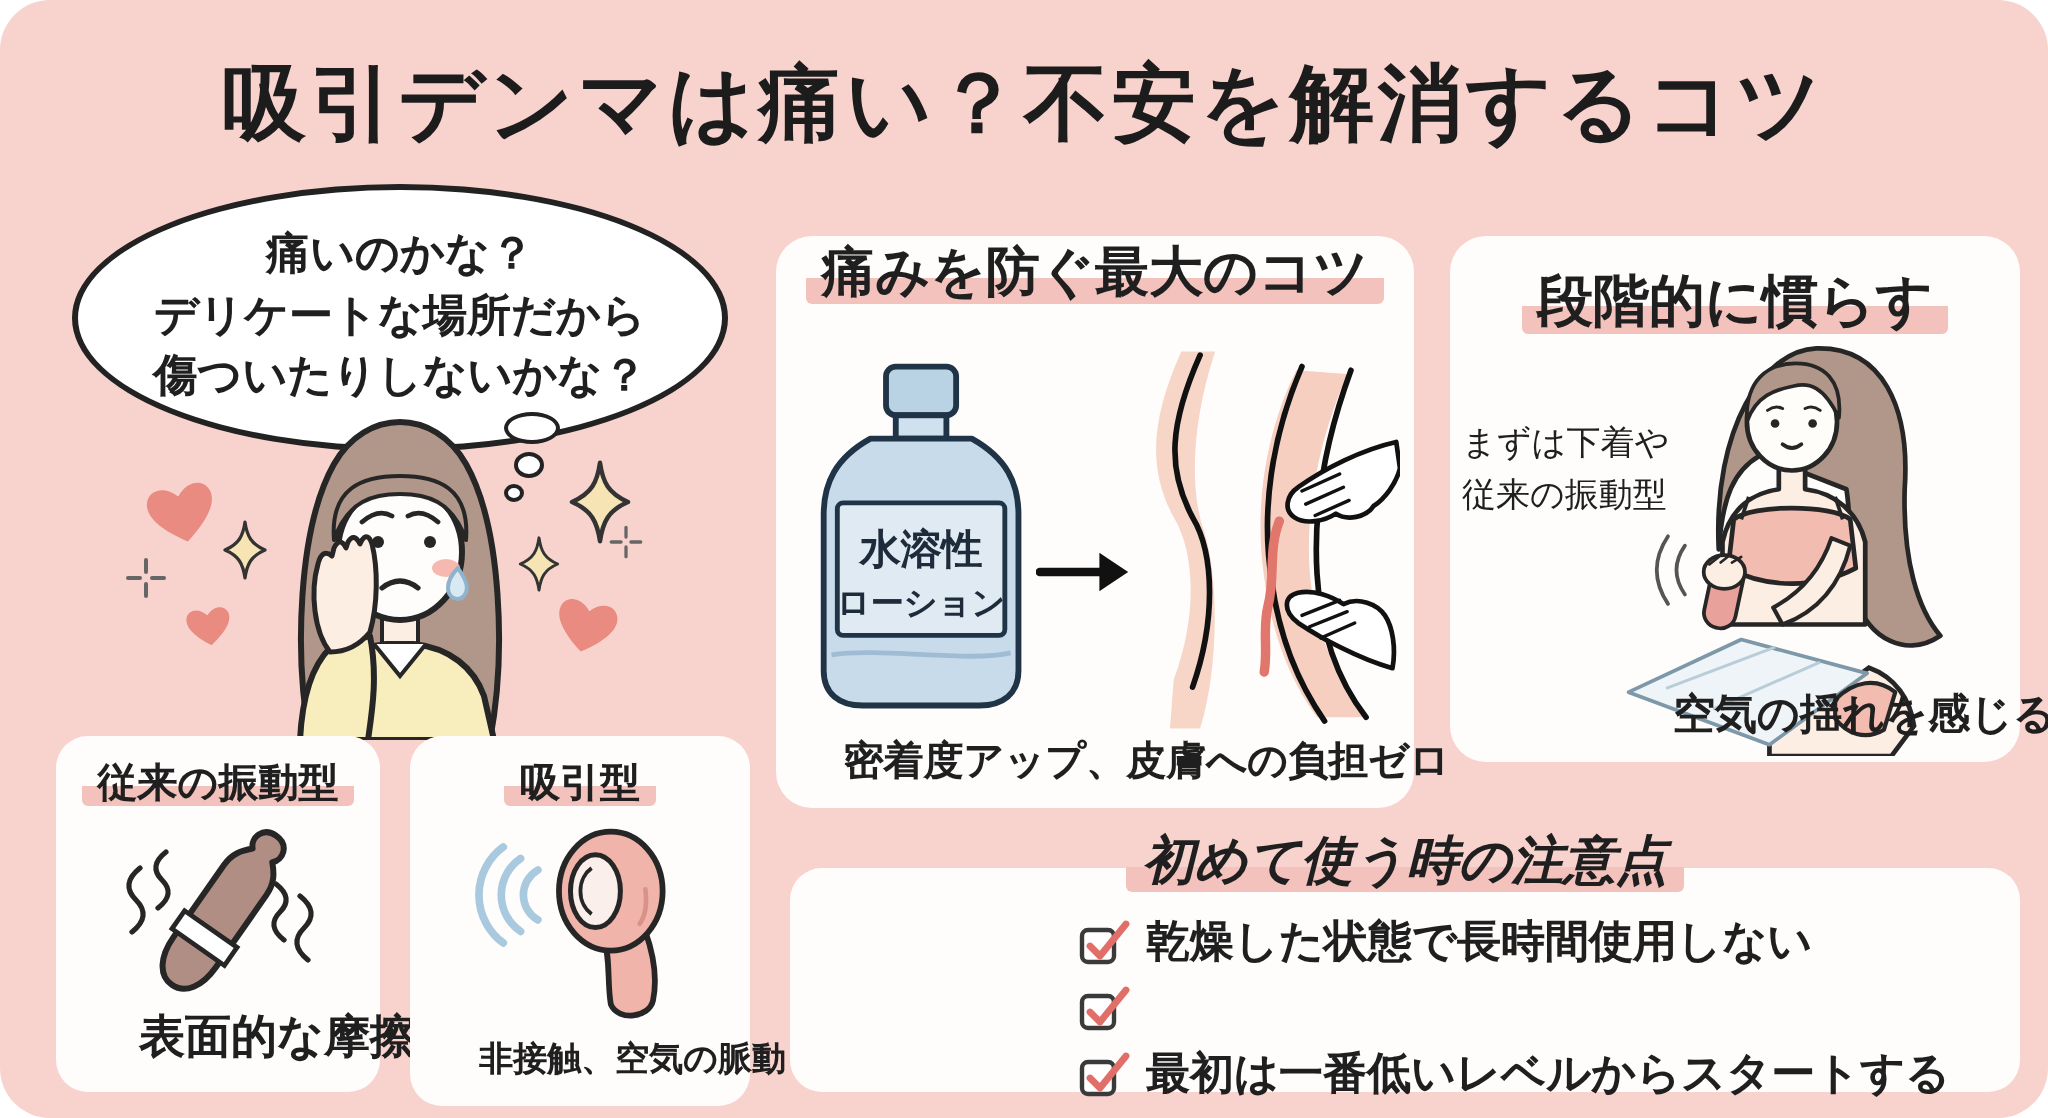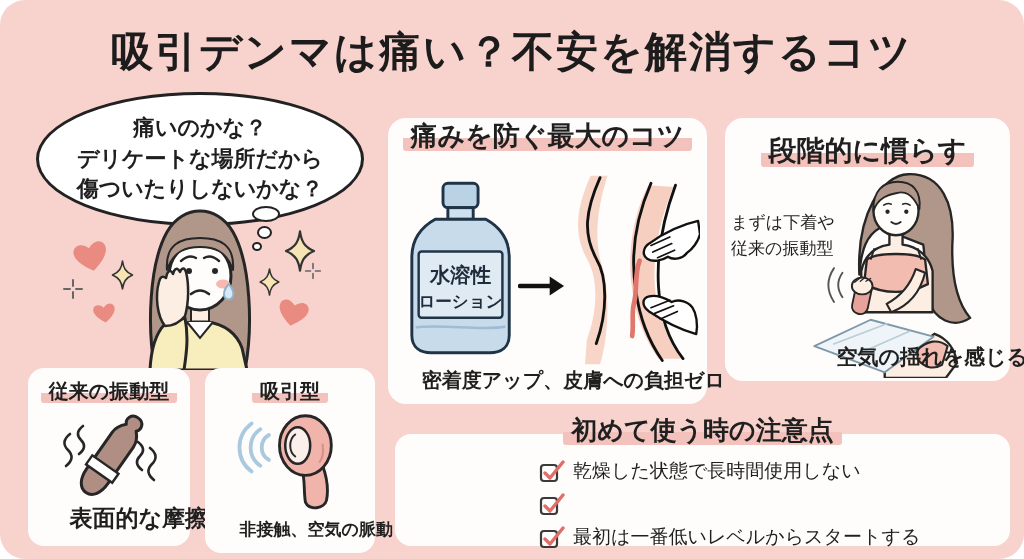--- a/index.html
+++ b/index.html
@@ -55,24 +55,24 @@
   .card-lotion .card-caption{font-size:20px;}
   .card-gradual .card-caption{font-size:21px;padding-left:23px;}
   .card-vibration .card-caption{font-size:23px;bottom:12px;}
   .card-suction .card-caption{font-size:17px;bottom:12px;}
 
   .gradual-note{position:absolute;left:6px;top:92px;width:145px;text-align:left;
     font-size:17px;font-weight:400;line-height:1.5;}
 
   
   .prec-title{position:absolute;top:-21px;left:0;width:100%;text-align:center;
-    font-size:26px;font-weight:900;}
+    font-size:26px;font-weight:900;font-style:italic;}
   .prec-list{position:absolute;left:144px;top:22px;display:flex;flex-direction:column;gap:4px;}
   .prec-row{display:flex;align-items:center;gap:8px;height:29px;}
-  .prec-row .txt{font-size:19px;font-weight:400;white-space:nowrap;}
+  .prec-row .txt{font-size:22px;font-weight:700;white-space:nowrap;}
   .cb{width:26px;height:24px;flex:0 0 auto;}
 </style>
 </head>
 <body>
 
 <div id="stage">
 
   <div class="page-title">吸引デンマは痛い？不安を解消するコツ</div>
 
   <div class="bubble">

